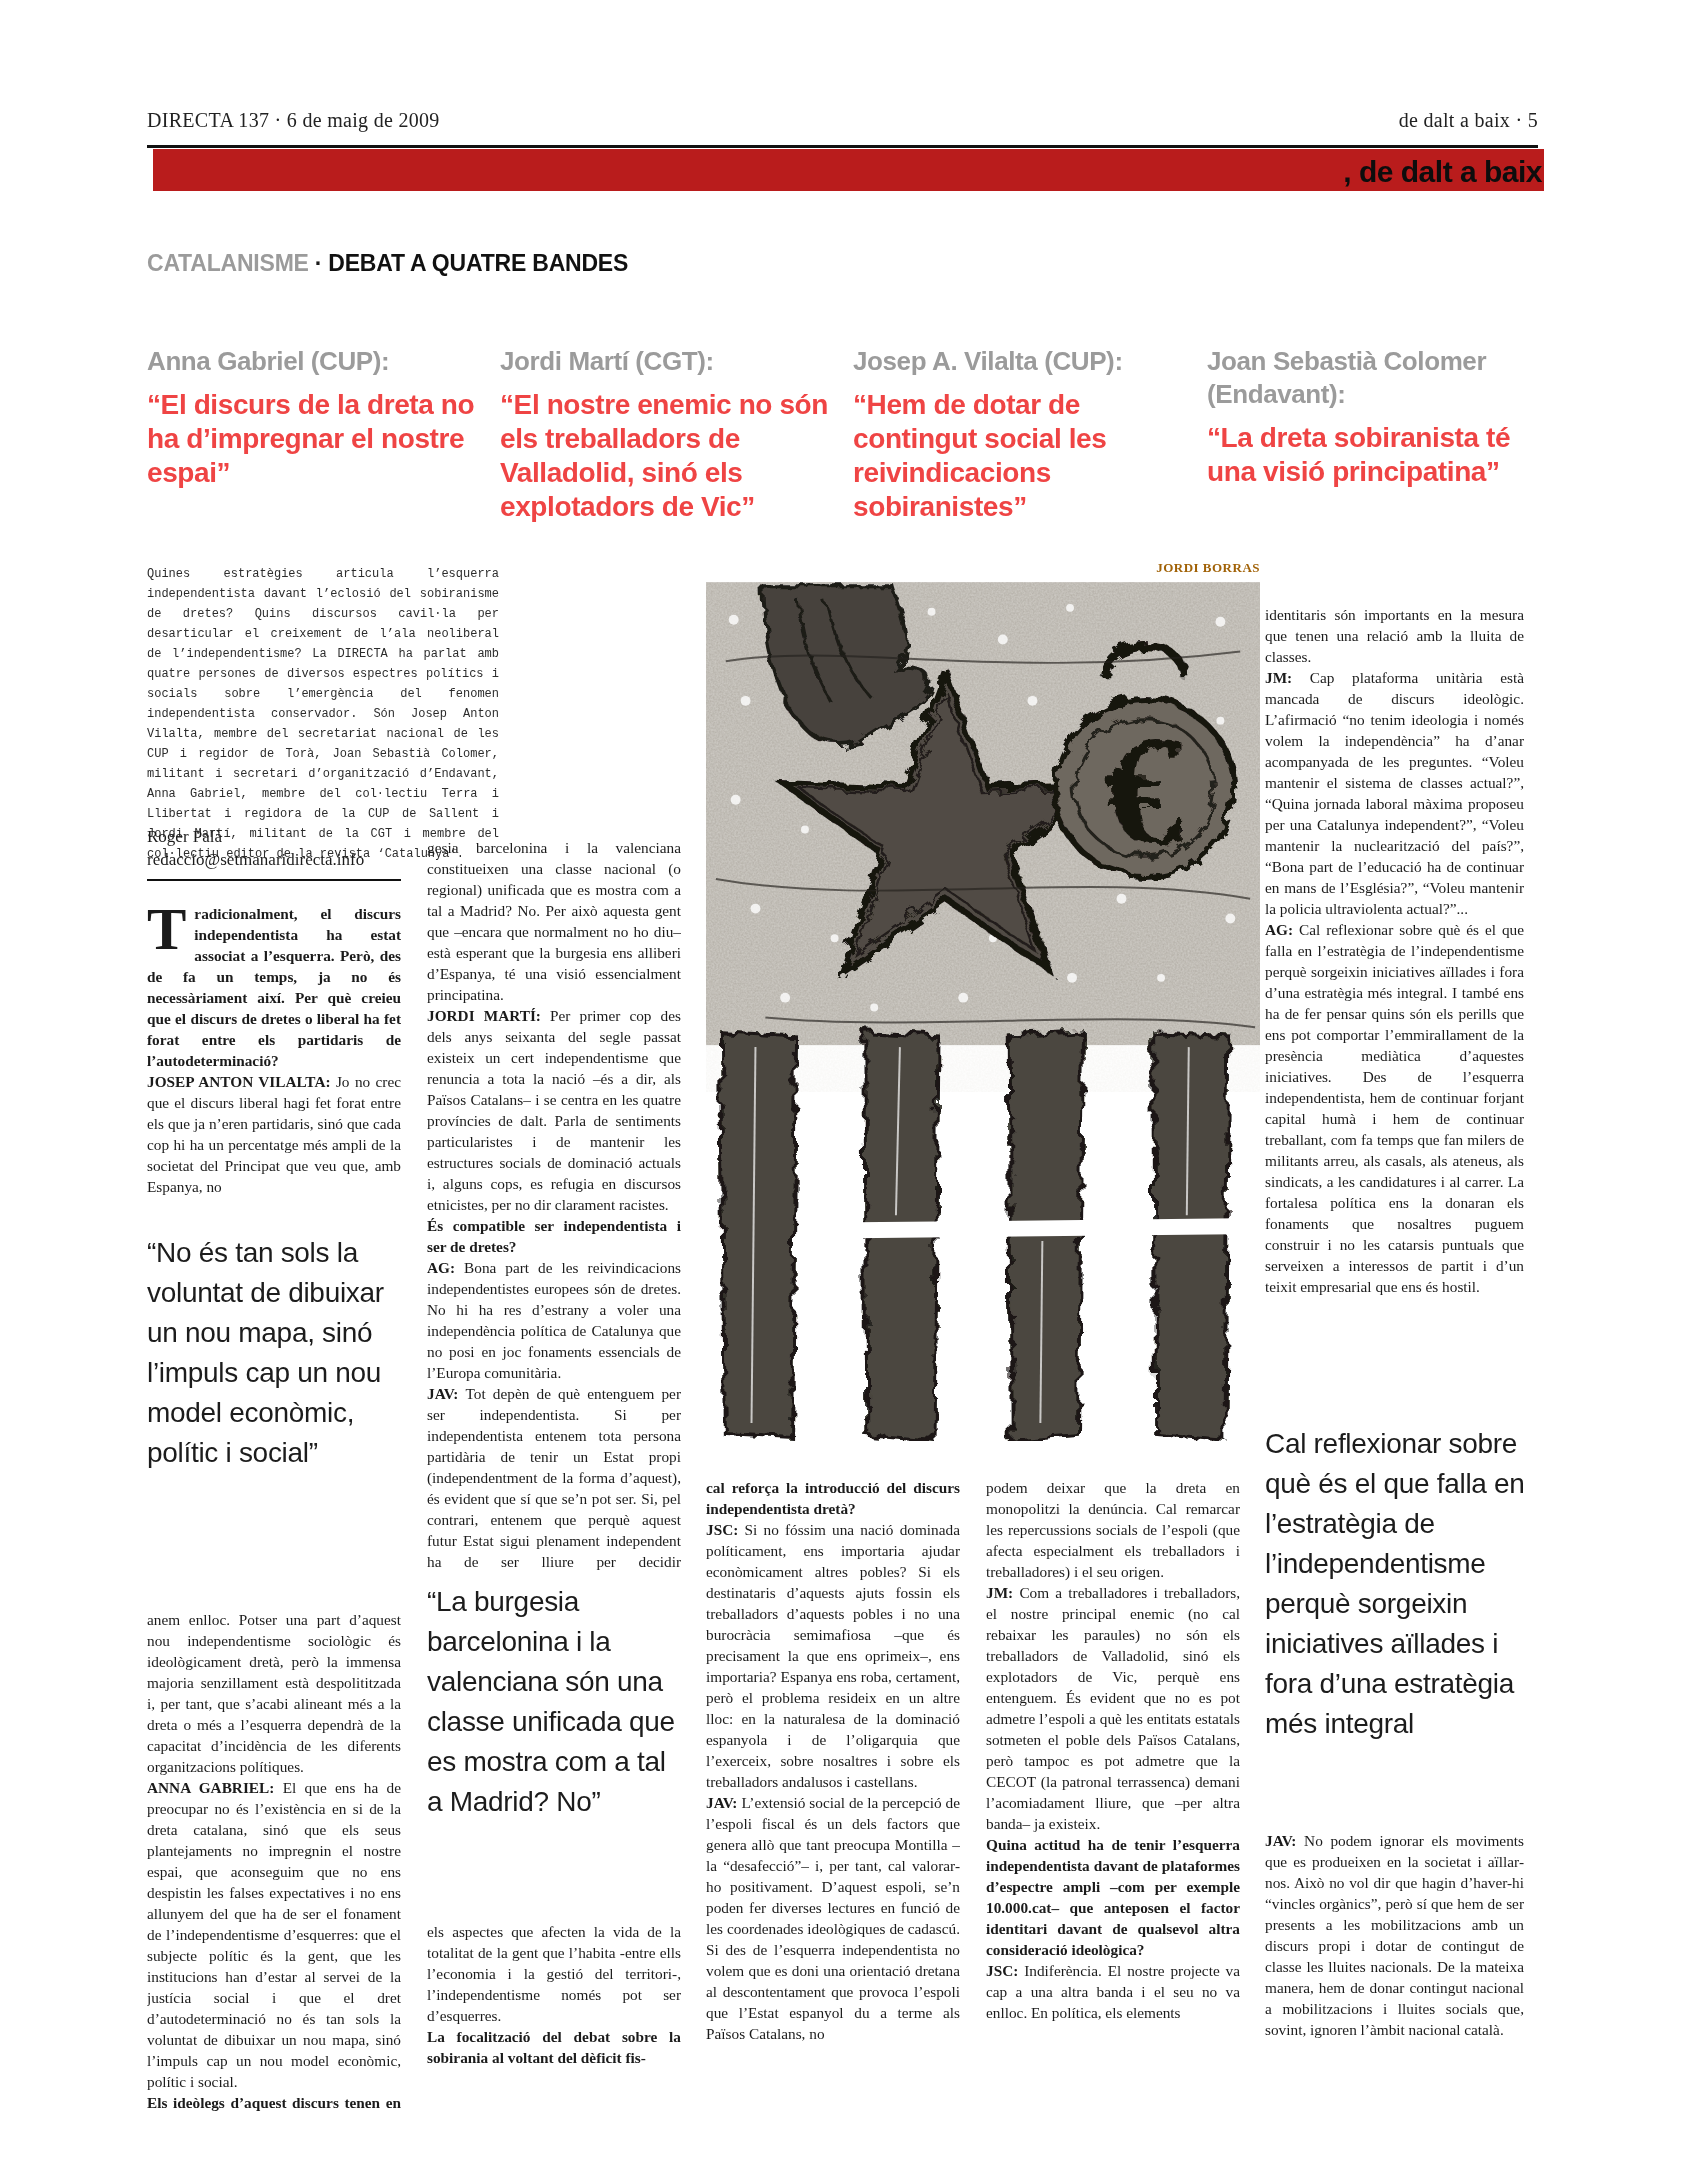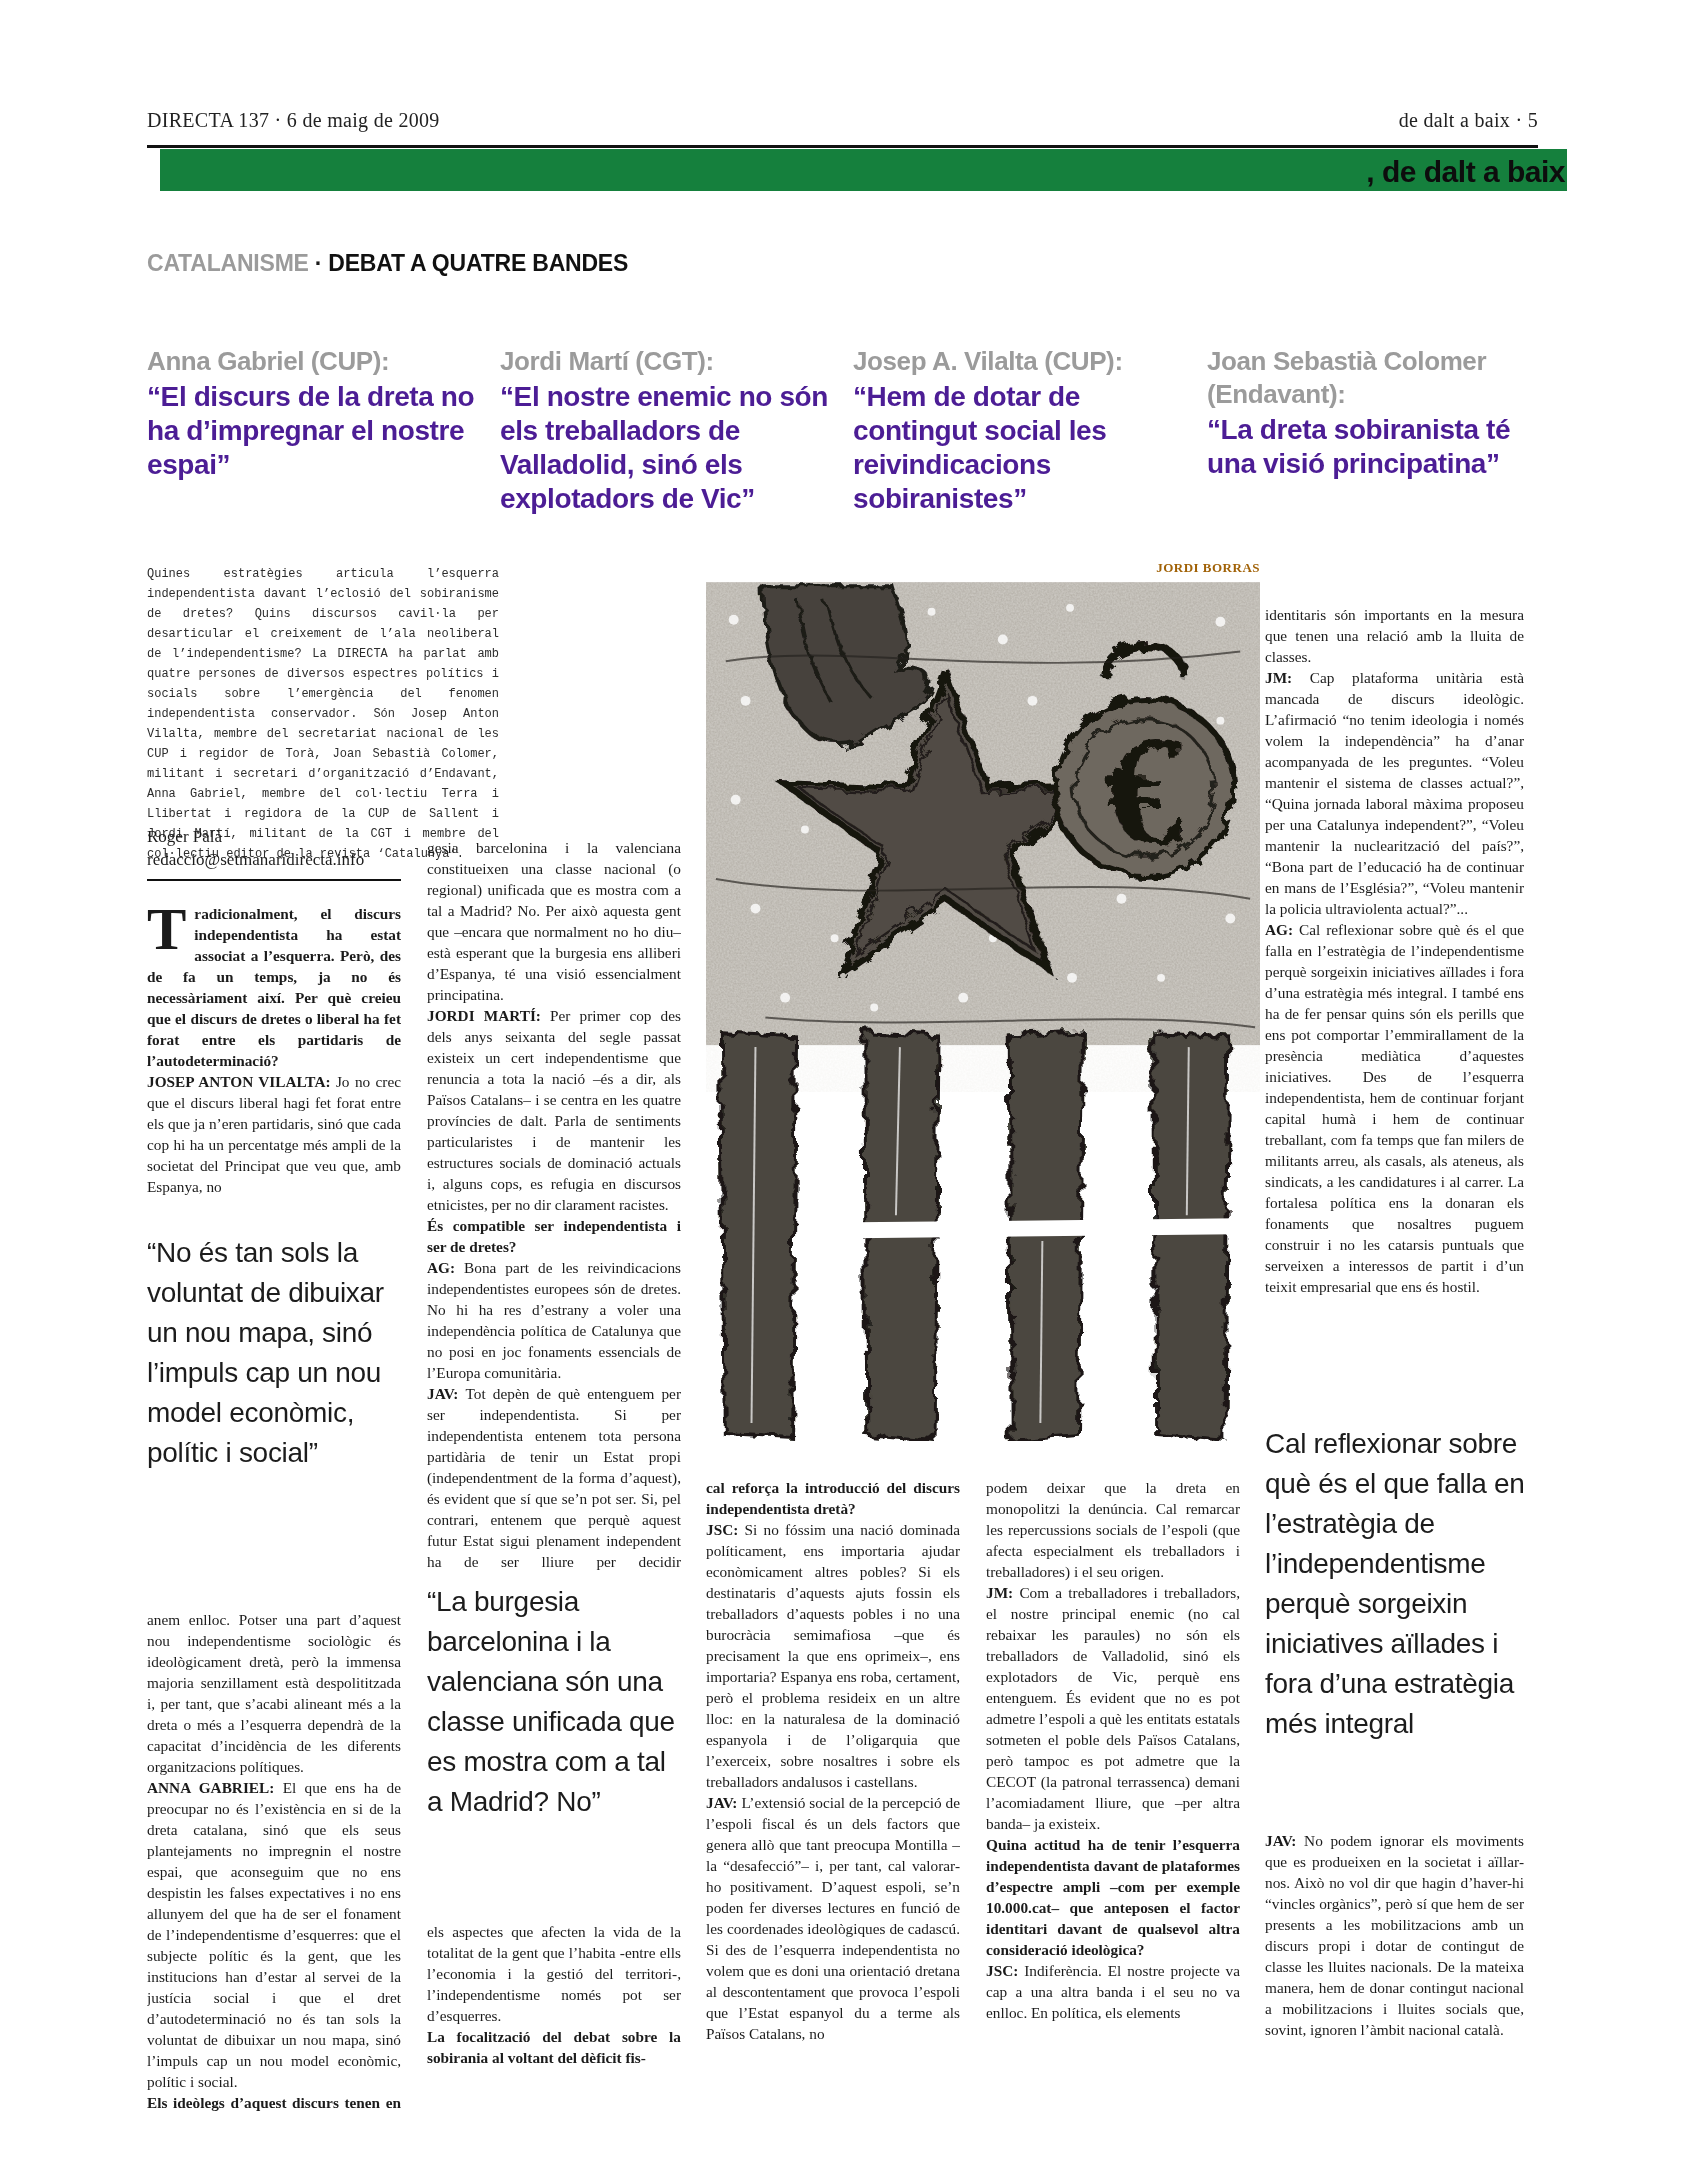--- a/index.html
+++ b/index.html
@@ -4,37 +4,37 @@
 <style>
   html,body{margin:0;padding:0;background:#ffffff;}
   .page{position:relative;width:1683px;height:2178px;background:#ffffff;overflow:hidden;
         font-family:"Liberation Serif",serif;color:#1b1b1b;}
   .abs{position:absolute;}
 
   
   .masthead{left:147px;top:109px;width:1391px;display:flex;justify-content:space-between;
             font-size:20px;letter-spacing:0.3px;color:#222;}
   .rule{left:147px;top:145px;width:1391px;height:3px;background:#111;}
-  .band{left:160px;top:149px;width:1391px;height:42px;background:#15803d;padding-left:16px;}
+  .band{left:153px;top:149px;width:1391px;height:42px;background:#b91c1c;}
   .band-title{position:absolute;right:2px;bottom:2px;font-family:"Liberation Sans",sans-serif;
               font-weight:bold;font-size:30px;letter-spacing:-0.5px;color:#0d0d0d;}
 
   
   .kicker{left:147px;top:250px;font-family:"Liberation Sans",sans-serif;font-weight:bold;
           font-size:23px;letter-spacing:-0.2px;}
   .kicker .cat{color:#9b9b9b;}
   .kicker .sep{color:#1a1a1a;padding:0 6px;}
   .kicker .ttl{color:#111;}
   .headline{left:147px;top:282px;width:1287px;font-family:"Liberation Sans",sans-serif;
             font-weight:400;font-size:34px;letter-spacing:-0.4px;color:#181818;}
 
   
   .qcol{top:345px;width:337px;font-family:"Liberation Sans",sans-serif;}
   .qname{color:#9b9b9b;font-weight:bold;font-size:26px;line-height:33px;letter-spacing:-0.4px;}
-  .qtext{color:#4c1d95;font-weight:bold;font-size:28px;line-height:34px;letter-spacing:-0.4px;margin-top:2px;}
+  .qtext{color:#ef4444;font-weight:bold;font-size:28px;line-height:34px;letter-spacing:-0.4px;margin-top:10px;}
 
   
   .lede{left:147px;top:564px;width:352px;font-family:Liberation Mono, monospace;
         font-size:12px;line-height:20px;color:#2c2c2c;text-align:justify;}
 
   
   .byline{left:147px;top:825px;width:254px;font-size:17px;line-height:23px;}
   .byline .author{font-weight:normal;}
   .byline .brule{margin-top:8px;width:254px;height:2px;background:#111;}
 

